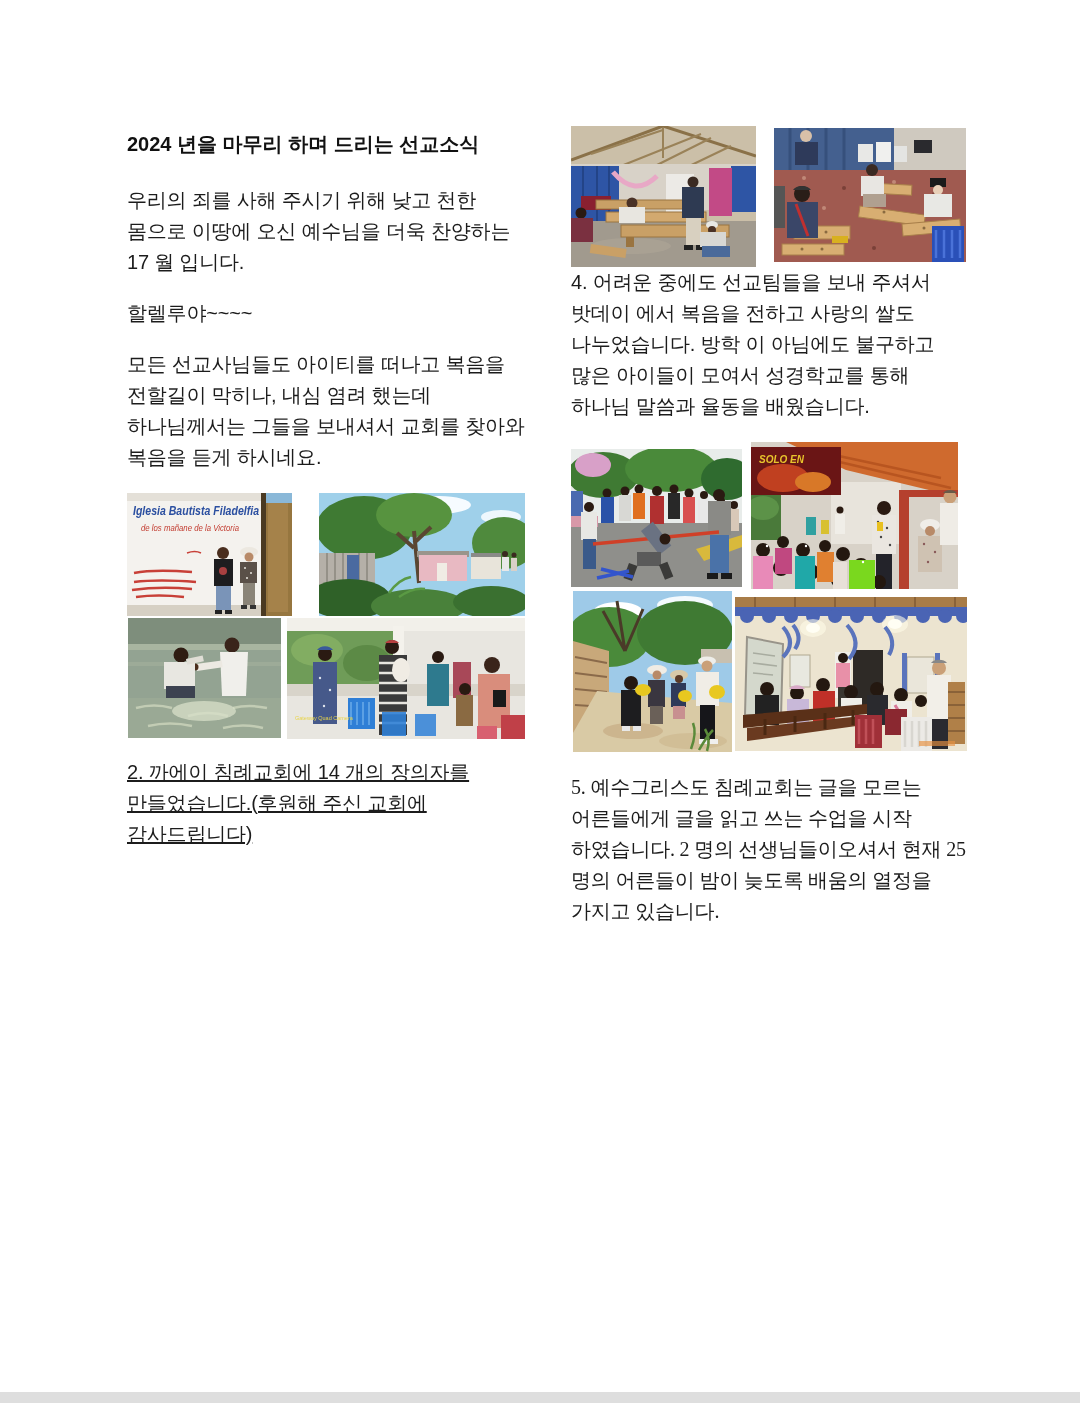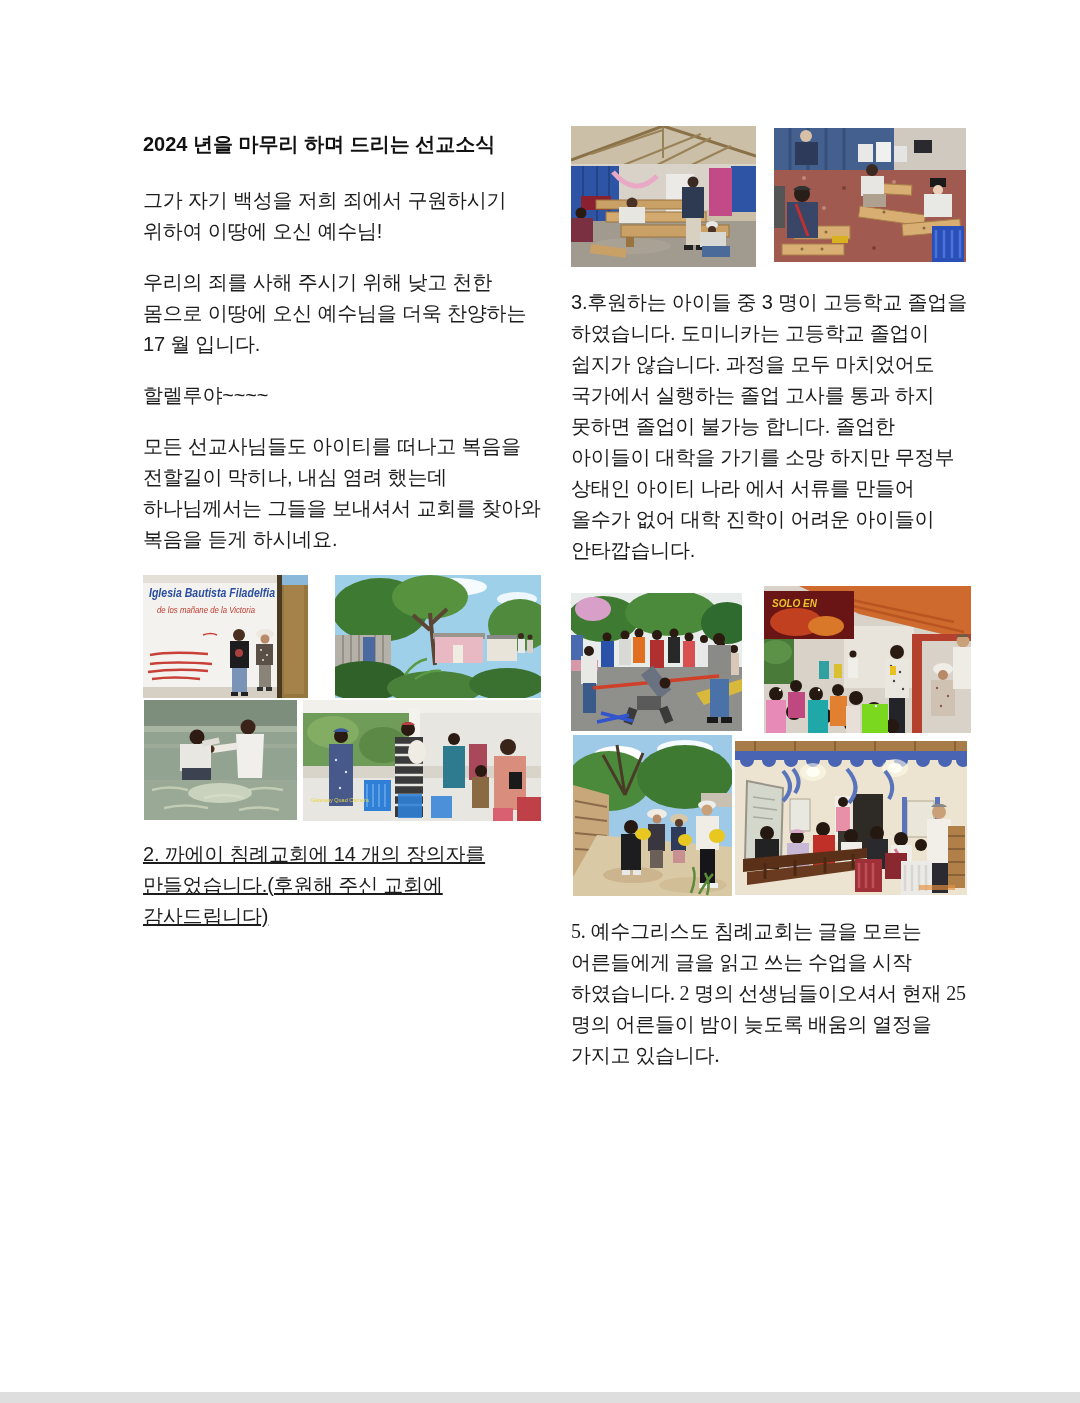--- a/index.html
+++ b/index.html
@@ -1,36 +1,35 @@
 <!DOCTYPE html>
 <html><head>
 <meta charset="utf-8">
 <style>
   html,body{margin:0;padding:0;background:#ffffff;}
   body{font-family:"Liberation Sans","DejaVu Sans",sans-serif;}
   .page{position:relative;width:1080px;height:1403px;background:#ffffff;overflow:hidden;}
   .col{position:absolute;color:#1c1c1c;}
-  .col-left{left:143px;top:132px;width:403px;}
+  .col-left{left:127px;top:132px;width:403px;}
   .col-right{left:571px;top:126px;width:397px;}
   .title{font-size:20px;line-height:24px;font-weight:700;margin:0 0 29px 0;color:#111;}
   .para{font-size:20px;line-height:31px;margin:0 0 20px 0;letter-spacing:-0.2px;word-break:keep-all;}
   .photo-row{display:flex;align-items:flex-start;}
   .photo{display:block;flex:0 0 auto;}
   svg{display:block;}
   .mt2{margin-top:2px;}
   .bottombar{position:absolute;left:0;bottom:0;width:100%;height:11px;background:#dedede;}
 </style>
 </head>
 <body>
 
 <div class="page">
 
   <div class="col col-left">
     <h1 class="title">2024 년을 마무리 하며 드리는 선교소식</h1>
-    <p class="para">그가 자기 백성을  저희 죄에서 구원하시기 위하여 이땅에 오신 예수님!</p>
     <p class="para">우리의 죄를 사해 주시기 위해 낮고 천한 몸으로 이땅에 오신 예수님을 더욱 찬양하는 17 월 입니다.</p>
     <p class="para">할렐루야~~~~</p>
     <p class="para">모든 선교사님들도 아이티를 떠나고 복음을 전할길이 막히나, 내심 염려 했는데 하나님께서는 그들을 보내셔서 교회를 찾아와 복음을 듣게 하시네요.</p>
 
     <div class="photo-row" style="gap:27px;margin-top:4px;">
 
       <svg class="photo" width="165" height="123" viewBox="0 0 165 123">
         <rect width="165" height="123" fill="#f4f2ee"></rect>
         <rect x="0" y="112" width="138" height="11" fill="#d6d0c4"></rect>
         <rect x="0" y="0" width="138" height="8" fill="#e4e0d8"></rect>
@@ -225,23 +224,23 @@
         <circle cx="28" cy="66" r="8" fill="#2a1e18"></circle>
         <path d="M19,62 a10,7 0 0 1 18,0" fill="#333"></path>
         <rect x="13" y="74" width="31" height="36" fill="#3a4668"></rect>
         <path d="M22,76 L34,108" stroke="#c03030" stroke-width="3"></path>
         <rect x="0" y="58" width="11" height="42" fill="#555"></rect>
         <rect x="158" y="98" width="32" height="36" fill="#2a50b8"></rect>
         <path d="M162,102 v28 M170,102 v28 M178,102 v28 M186,102 v28" stroke="#4a72d8" stroke-width="2.5"></path>
       </svg>
     </div>
 
-    <p class="para" style="margin-top:20px;">3.후원하는 아이들 중 3 명이 고등학교 졸업을 하였습니다. 도미니카는 고등학교 졸업이 쉽지가 않습니다. 과정을 모두 마치었어도 국가에서 실행하는 졸업 고사를 통과 하지 못하면 졸업이 불가능 합니다. 졸업한 아이들이 대학을 가기를 소망 하지만 무정부 상태인 아이티 나라 에서 서류를 만들어 올수가 없어 대학 진학이 어려운 아이들이 안타깝습니다.</p>
-
-    <div class="photo-row" style="gap:22px;">
+    <p class="para">4. 어려운 중에도 선교팀들을 보내 주셔서 밧데이 에서 복음을 전하고 사랑의 쌀도 나누었습니다. 방학 이 아님에도 불구하고 많은 아이들이 모여서 성경학교를 통해 하나님 말씀과 율동을 배웠습니다.</p>
+
+    <div class="photo-row" style="gap:9px;">
 
       <svg class="photo" width="171" height="138" viewBox="0 0 171 138" style="margin-top:7px;">
         <rect width="171" height="138" fill="#e8ecea"></rect>
         <ellipse cx="32" cy="26" rx="36" ry="23" fill="#3f7a33"></ellipse>
         <ellipse cx="100" cy="20" rx="46" ry="23" fill="#4a8a3a"></ellipse>
         <ellipse cx="156" cy="30" rx="26" ry="21" fill="#2f6b2f"></ellipse>
         <ellipse cx="22" cy="16" rx="18" ry="12" fill="#d8a0c8"></ellipse>
         <rect x="0" y="42" width="12" height="30" fill="#4a6ab0"></rect>
         <rect x="0" y="74" width="171" height="64" fill="#8f8f8b"></rect>
         <polygon points="125,100 171,86 171,98 133,112" fill="#d8b93c"></polygon>

